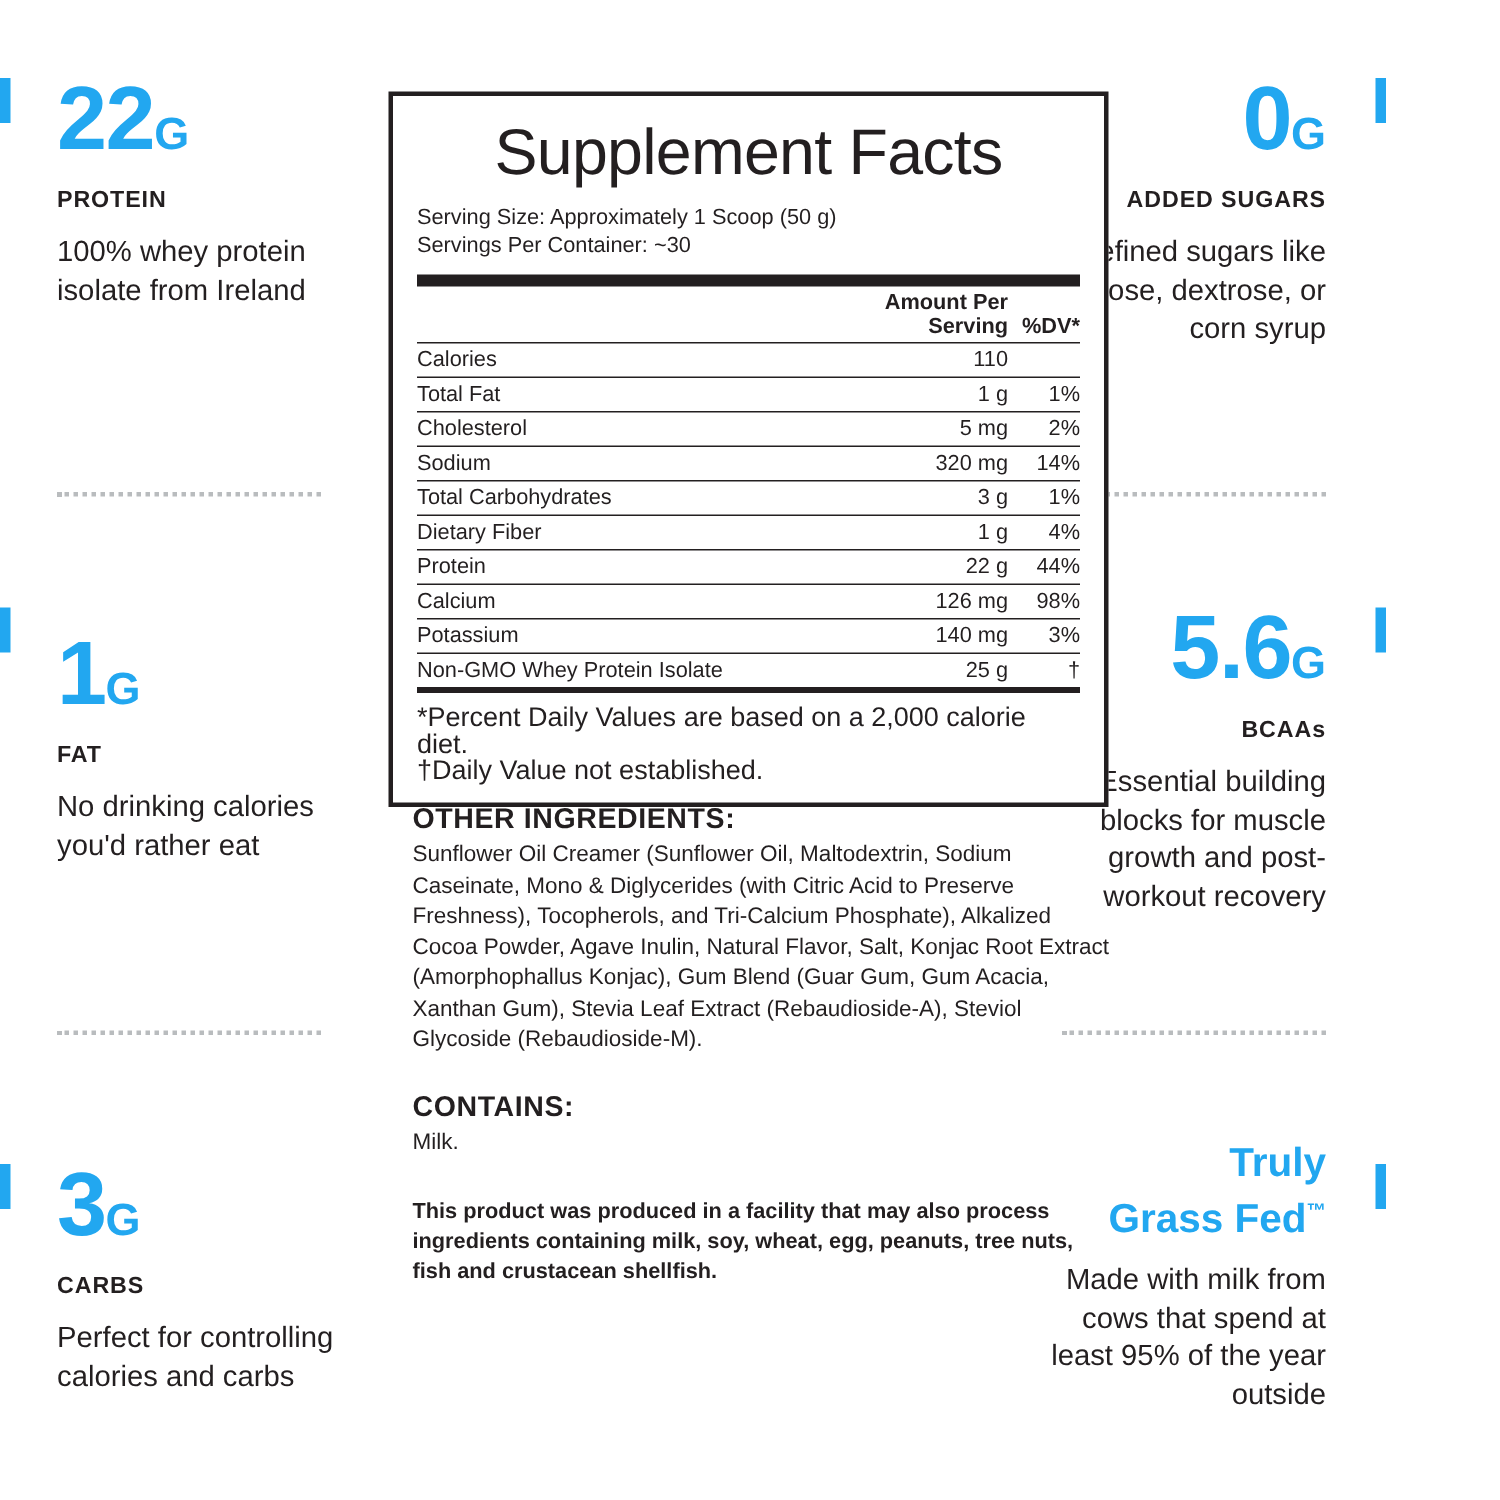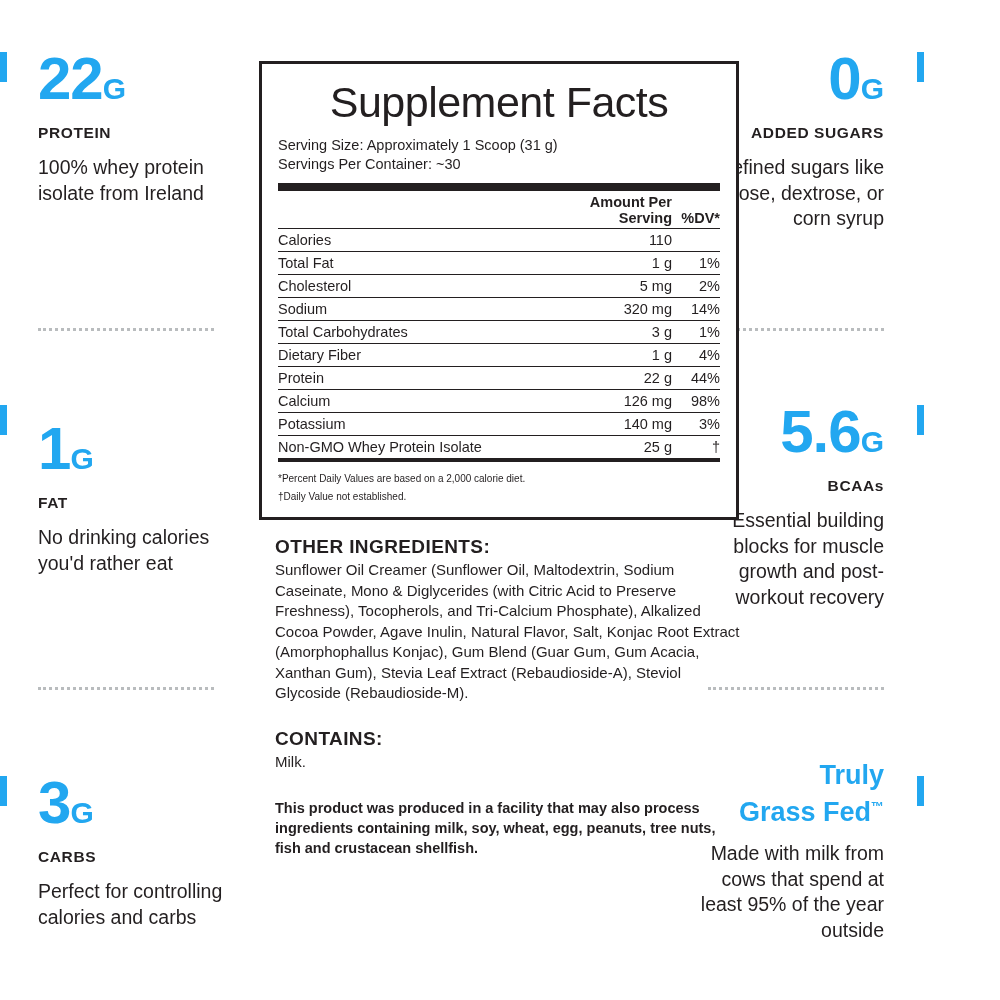--- a/index.html
+++ b/index.html
@@ -140,21 +140,21 @@
     border-bottom: none;
     font-weight: bold;
     padding-bottom: 2px;
   }
   table.sf td.amt { text-align: right; width: 92px; }
   table.sf td.dv  { text-align: right; width: 48px; }
   table.sf tr.last td { border-bottom: none; }
   td.indent { padding-left: 17px; }
 
   .sf-foot {
-    font-size: 10px;
+    font-size: 18px;
     line-height: 17.5px;
     margin-top: 8px;
   }
 
   
   .ing {
     position: absolute;
     left: 16px;
     width: 470px;
   }
@@ -247,21 +247,21 @@
       </div>
       <div class="fact-desc">Made with milk from cows that spend at least 95% of the year outside</div>
     </div>
   </div>
 
   <div class="center">
 
     <div class="sf-box">
       <div class="sf-title">Supplement Facts</div>
 
-      <div class="sf-serv">Serving Size: Approximately 1 Scoop (31 g)</div>
+      <div class="sf-serv">Serving Size: Approximately 1 Scoop (50 g)</div>
       <div class="sf-serv">Servings Per Container: ~30</div>
 
       <div class="rule-thick"></div>
 
       <table class="sf">
         <tbody>
             <tr class="head">
           <td></td>
           <td class="amt">Amount Per Serving</td>
           <td class="dv">%DV*</td>

